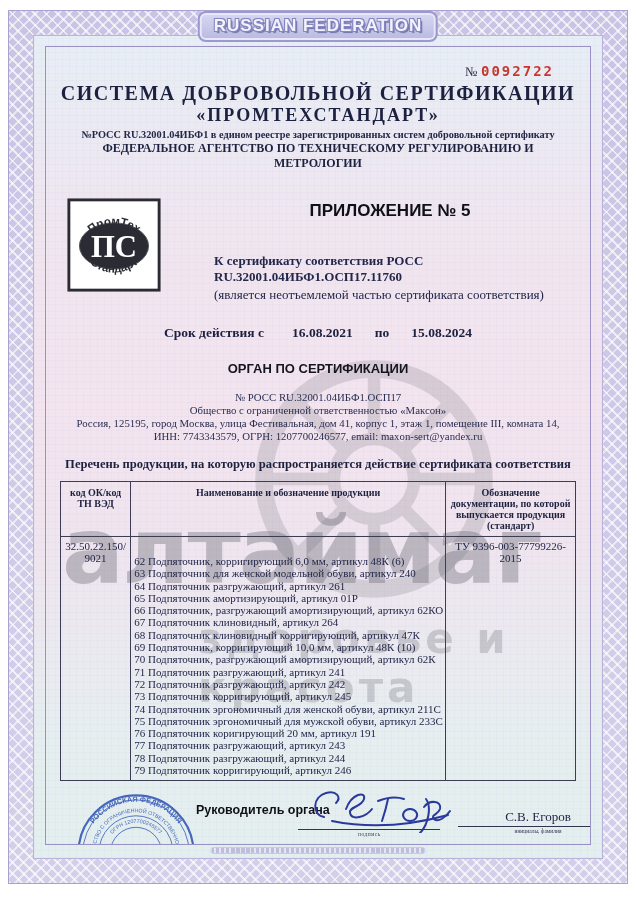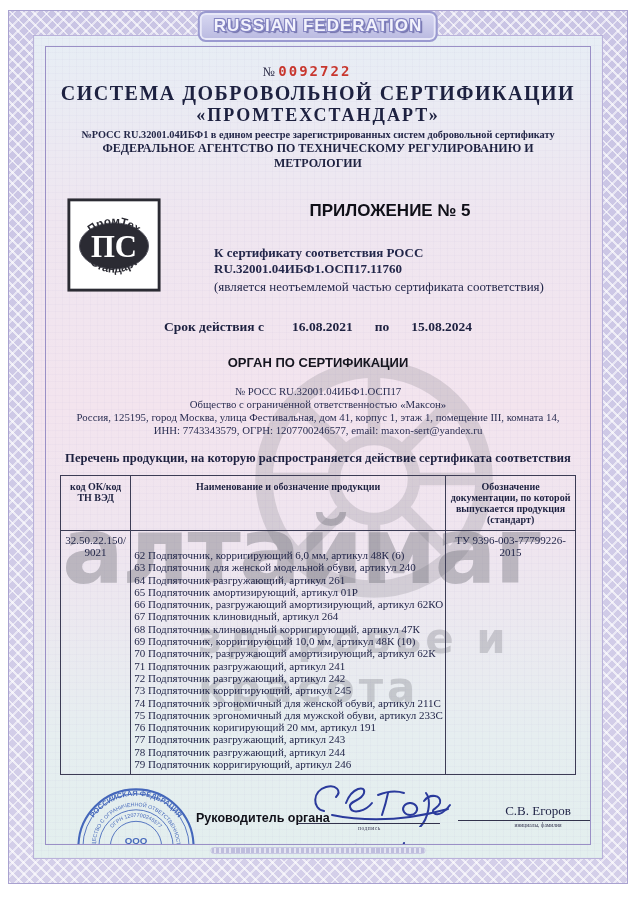--- a/index.html
+++ b/index.html
@@ -43,34 +43,34 @@
   .badge {
     position:absolute; left:50%; top:0; transform:translateX(-50%);
     background:linear-gradient(180deg,#d8d8f2,#b9b9e0);
     border:2px solid #9a9ad0; border-radius:8px;
     padding:3px 14px 4px; z-index:5; box-shadow:0 0 0 2px #e8e8f8 inset;
   }
   .badge span {
     font-family:"Liberation Sans", sans-serif; font-weight:bold; font-size:17px; letter-spacing:1px;
     color:#f2f2fc; text-shadow:-1px -1px 0 #8585c2, 1px -1px 0 #8585c2, -1px 1px 0 #8585c2, 1px 1px 0 #8585c2, 2px 2px 1px #7070aa;
   }
-  .numrow { text-align:center; padding:14px 22px 0 0; font-size:13px; color:#2a2a45; }
+  .numrow { text-align:right; padding:14px 22px 0 0; font-size:13px; color:#2a2a45; }
   .numrow .digits { font-family:"DejaVu Sans Mono", monospace; font-weight:bold; color:#c8372e; letter-spacing:2px; font-size:14px; }
 
   .title1 { text-align:center; font-weight:bold; font-size:20px; letter-spacing:1.5px; color:#1d2140; margin-top:2px; }
   .title2 { text-align:center; font-weight:bold; font-size:18px; letter-spacing:2px; color:#1d2140; }
   .registry { text-align:center; font-weight:bold; font-size:10.3px; color:#232748; margin-top:3px; }
   .agency  { text-align:center; font-weight:bold; font-size:12px; color:#1d2140; margin-top:1px; }
 
   
   .annex { display:flex; margin-top:26px; }
   .logo-box { flex:0 0 96px; margin-left:6px; }
   .annex-right { flex:1; padding-left:52px; padding-right:10px; }
   .annex-title { text-align:center; font-family:"Liberation Sans", sans-serif; font-weight:bold; font-size:17px; color:#101018; margin-top:4px; }
-  .annex-cert { font-size:13px; font-weight:bold; color:#23274a; margin-top:24px; }
+  .annex-cert { font-size:13px; font-weight:bold; color:#23274a; margin-top:32px; }
   .annex-note { font-size:13px; font-weight:normal; color:#23274a; margin-top:2px; }
   .validity { text-align:center; font-weight:bold; font-size:13.5px; color:#1d2140; margin-top:22px; }
   .validity .gap { display:inline-block; width:28px; }
   .validity .gap2 { display:inline-block; width:22px; }
 
   
   .organ-h { text-align:center; font-family:"Liberation Sans", sans-serif; font-weight:bold; font-size:13px; color:#15151f; margin-top:20px; }
   .organ-line { text-align:center; font-size:10.8px; color:#2a2e52; margin-top:1px; }
   .organ-line.first { margin-top:15px; }
 
@@ -83,21 +83,21 @@
   .col-code { width:86px; }
   .col-std  { width:150px; }
   td.code { text-align:center; font-size:11px; color:#23274a; padding-top:3px; word-break:break-all; padding-left:2px; padding-right:2px; }
   td.names { padding:18px 2px 4px 3px; }
   .product-line { font-size:11px; line-height:12.3px; color:#23274a; white-space:nowrap; }
   td.std { text-align:center; font-size:11px; color:#23274a; padding-top:3px; padding-left:4px; padding-right:4px; }
 
   
   .sig-area { position:relative; height:152px; margin-top:4px; }
   .stamp { position:absolute; left:14px; top:6px; }
-  .role1 { position:absolute; left:136px; top:32px; font-family:"Liberation Sans", sans-serif; font-weight:bold; font-size:12.5px; color:#101018; }
+  .role1 { position:absolute; left:136px; top:18px; font-family:"Liberation Sans", sans-serif; font-weight:bold; font-size:12.5px; color:#101018; }
   .sig1 { position:absolute; left:242px; top:-4px; }
   .sig2 { position:absolute; left:242px; top:58px; }
   .sigline { position:absolute; border-bottom:1px solid #33334d; width:142px; }
   .sigline.s1 { left:238px; top:44px; }
   .siglabel { position:absolute; font-size:5.5px; color:#3a3a55; letter-spacing:.5px; }
   .siglabel.s1 { left:298px; top:46px; }
   .nameblock { position:absolute; width:160px; text-align:center; }
   .nameblock .nm { font-size:13px; color:#23274a; }
   .nameblock .ln { border-bottom:1px solid #33334d; margin-top:1px; }
   .nameblock .lb { font-size:5.5px; color:#3a3a55; margin-top:1px; }

